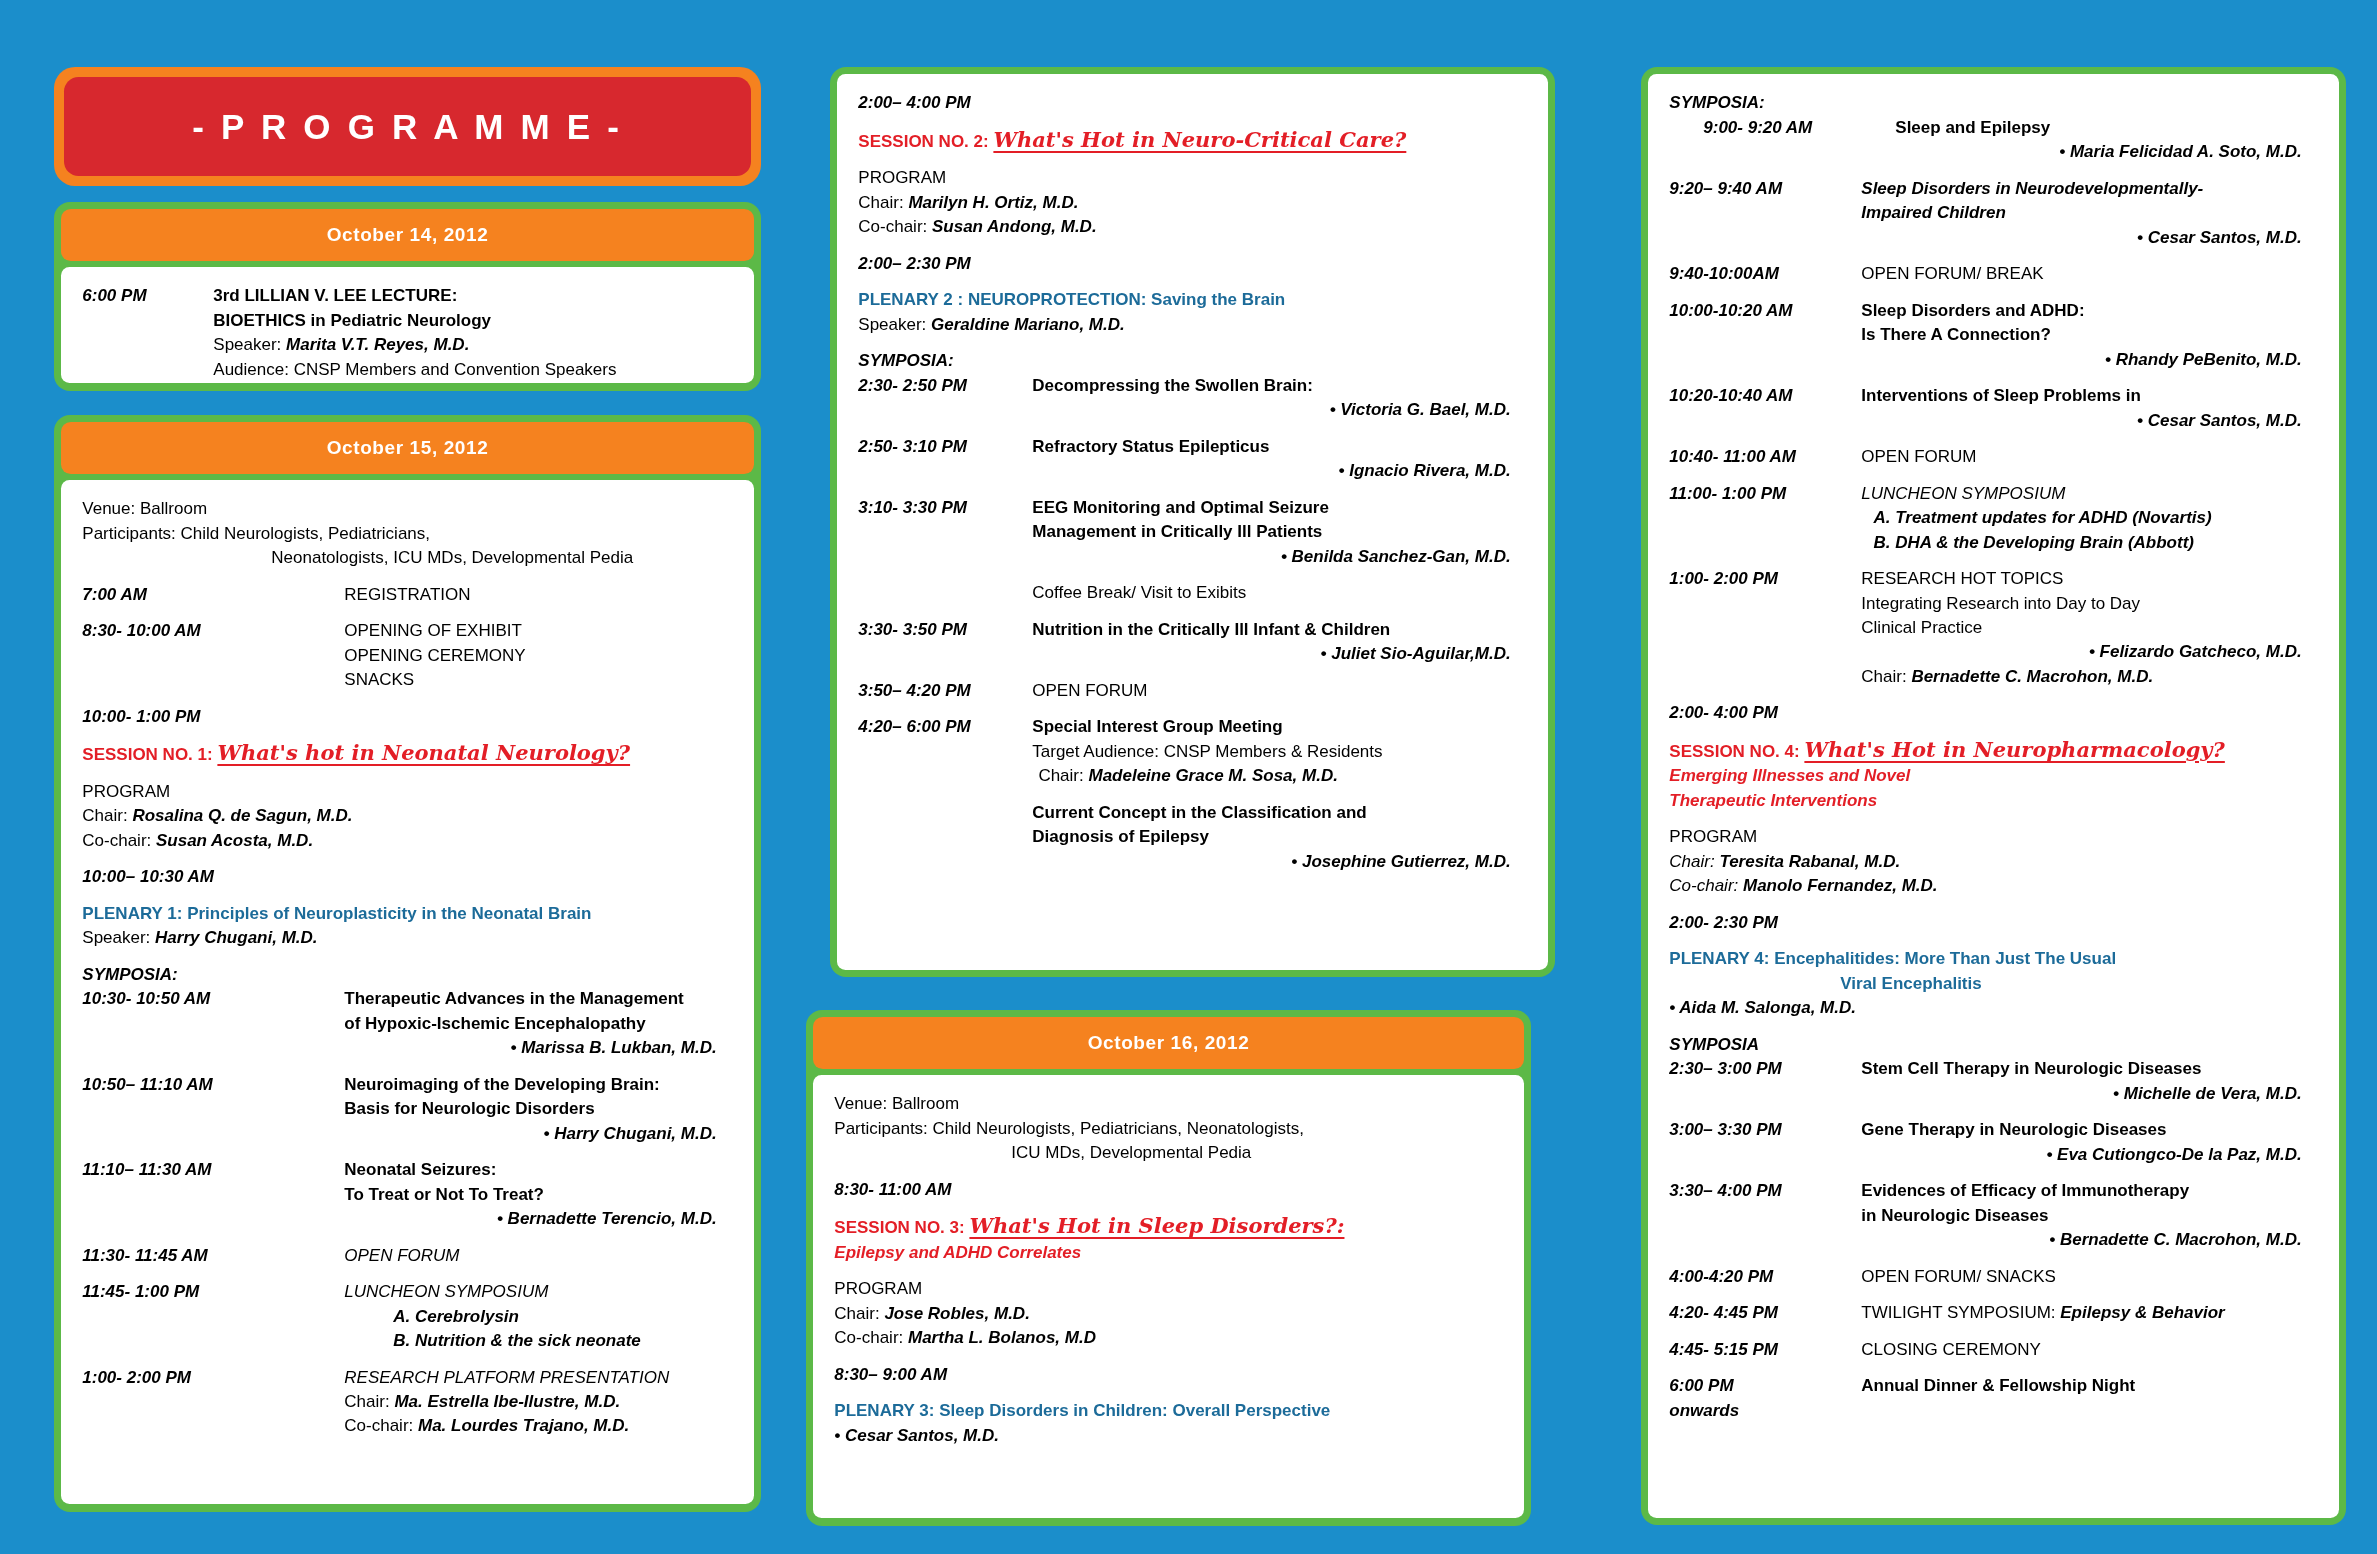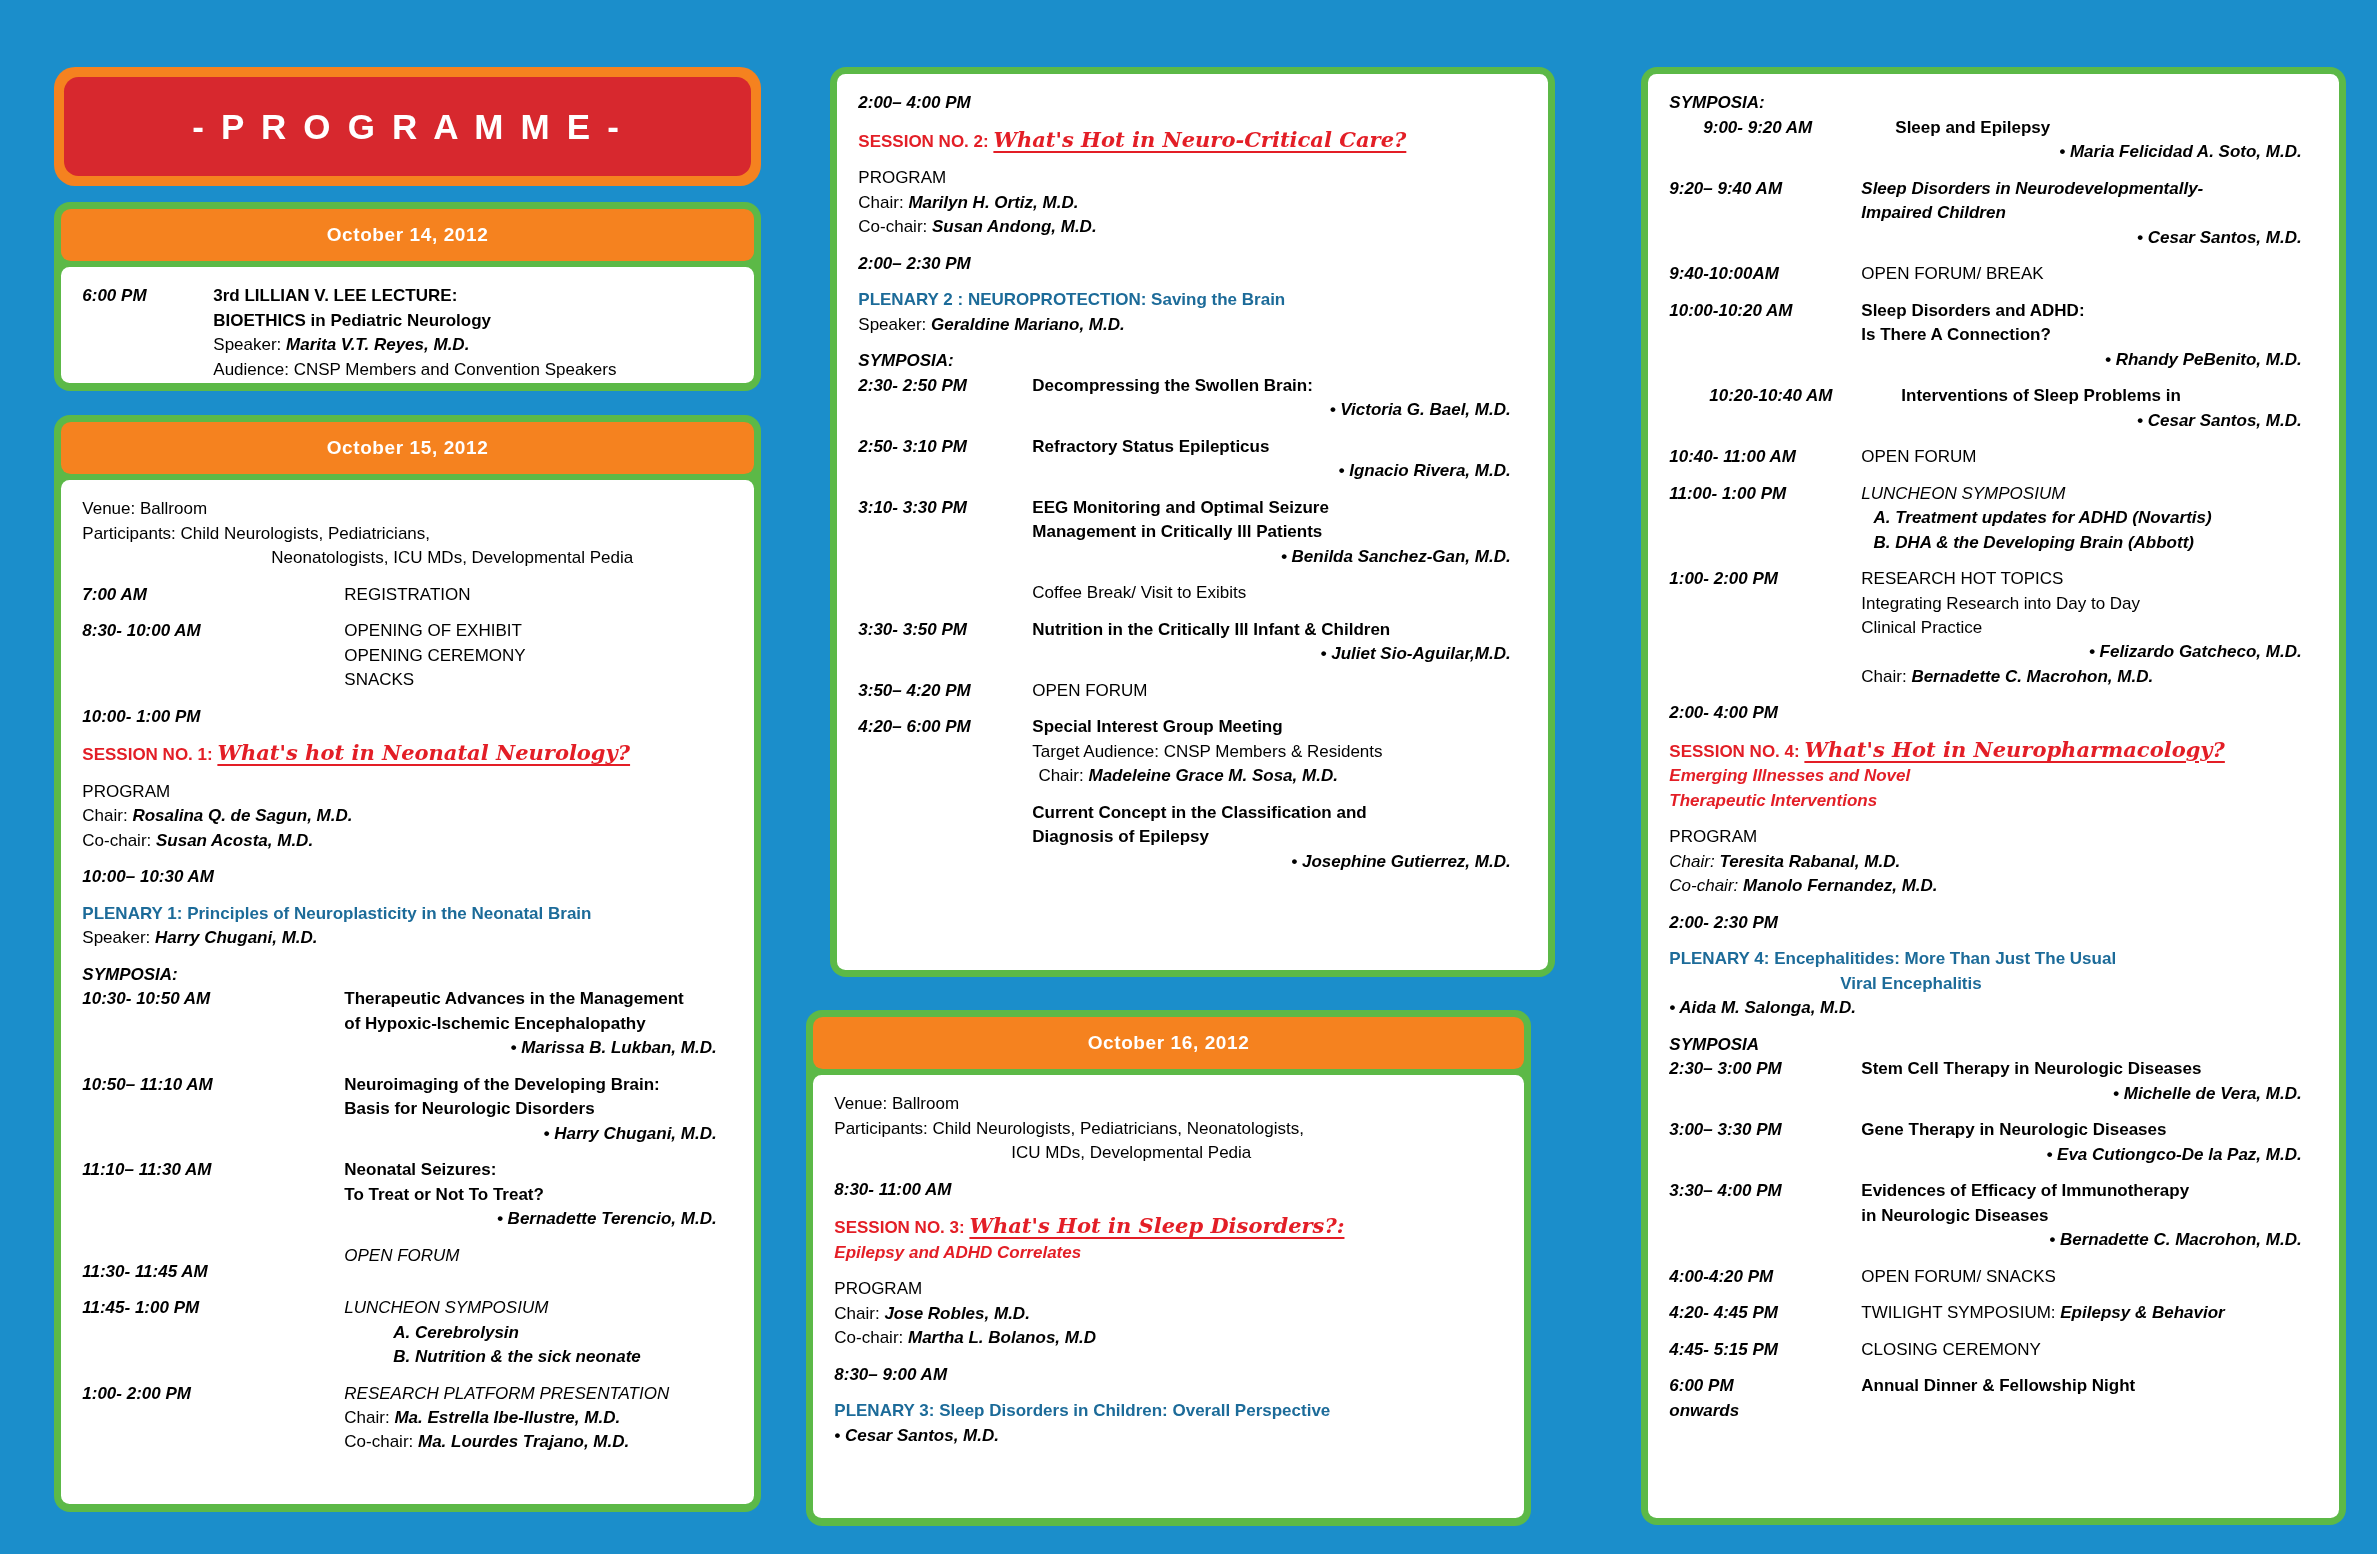--- a/index.html
+++ b/index.html
@@ -156,21 +156,21 @@
         <div class="ln">
           <span class="time" style="width: 262px;"></span>
           <span class="desc"><span class="sg-b">To Treat or Not To Treat?</span></span>
         </div>
         <div class="ln">
           <span class="time" style="width: 262px;"></span>
           <span class="desc right"><span class="sg-bi">• Bernadette Terencio, M.D.</span></span>
         </div>
         <div class="gap"></div>
         <div class="ln">
-          <span class="time" style="width: 262px; margin-top: 16px;">11:30- 11:45 AM</span>
+          <span class="time" style="width: 262px;">11:30- 11:45 AM</span>
           <span class="desc"><span class="sg-i">OPEN FORUM</span></span>
         </div>
         <div class="gap"></div>
         <div class="ln">
           <span class="time" style="width: 262px;">11:45- 1:00 PM</span>
           <span class="desc"><span class="sg-i">LUNCHEON SYMPOSIUM</span></span>
         </div>
         <div class="ln">
           <span class="time" style="width: 262px;"></span>
           <span class="desc" style="padding-left: 49px;"><span class="sg-bi">A. Cerebrolysin</span></span>
@@ -369,21 +369,21 @@
         <div class="ln">
           <span class="time" style="width: 192px;"></span>
           <span class="desc"><span class="sg-b">Is There A Connection?</span></span>
         </div>
         <div class="ln">
           <span class="time" style="width: 192px;"></span>
           <span class="desc right"><span class="sg-bi">• Rhandy PeBenito, M.D.</span></span>
         </div>
         <div class="gap"></div>
         <div class="ln">
-          <span class="time" style="width: 192px; margin-left: 40px;">10:20-10:40 AM</span>
+          <span class="time" style="width: 192px;">10:20-10:40 AM</span>
           <span class="desc"><span class="sg-b">Interventions of Sleep Problems in</span></span>
         </div>
         <div class="ln">
           <span class="time" style="width: 192px;"></span>
           <span class="desc right"><span class="sg-bi">• Cesar Santos, M.D.</span></span>
         </div>
         <div class="gap"></div>
         <div class="ln">
           <span class="time" style="width: 192px;">10:40- 11:00 AM</span>
           <span class="desc"><span class="sg-n">OPEN FORUM</span></span>

